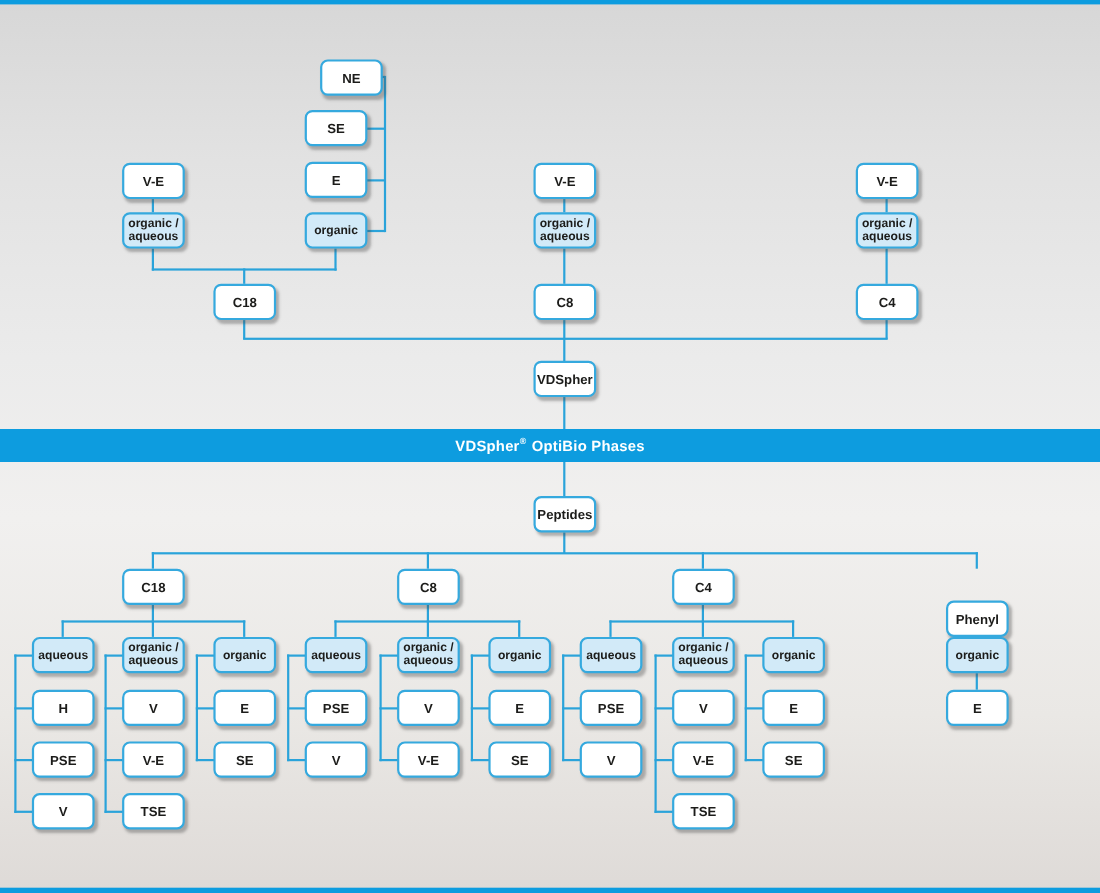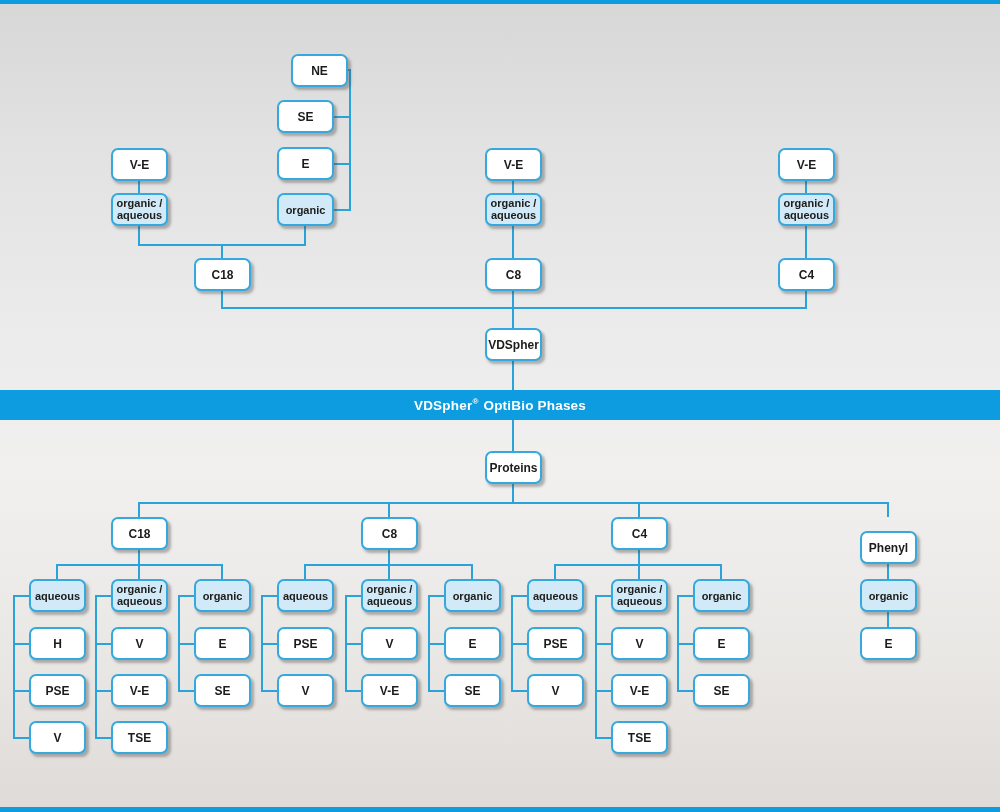--- a/index.html
+++ b/index.html
@@ -178,33 +178,33 @@
 
   <div class="bx" style="left:485px;top:328px">
       <span>VDSpher</span>
     </div>
 
   <div class="banner">
     <span><span>VDSpher</span><sup>®</sup><span> OptiBio Phases</span></span>
   </div>
 
   <div class="bx" style="left:485px;top:451px">
-      <span>Proteins</span>
+      <span>Peptides</span>
     </div>
 
   <div class="bx" style="left:111px;top:517px">
       <span>C18</span>
     </div>
   <div class="bx" style="left:361px;top:517px">
       <span>C8</span>
     </div>
   <div class="bx" style="left:611px;top:517px">
       <span>C4</span>
     </div>
-  <div class="bx" style="left:860px;top:531px">
+  <div class="bx" style="left:860px;top:546px">
       <span>Phenyl</span>
     </div>
 
   <div class="bx cat" style="left:29px;top:579px">
       <span>aqueous</span>
     </div>
   <div class="bx cat pre" style="left:111px;top:579px"><span>organic /
 aqueous</span></div>
   <div class="bx cat" style="left:194px;top:579px">
       <span>organic</span>

